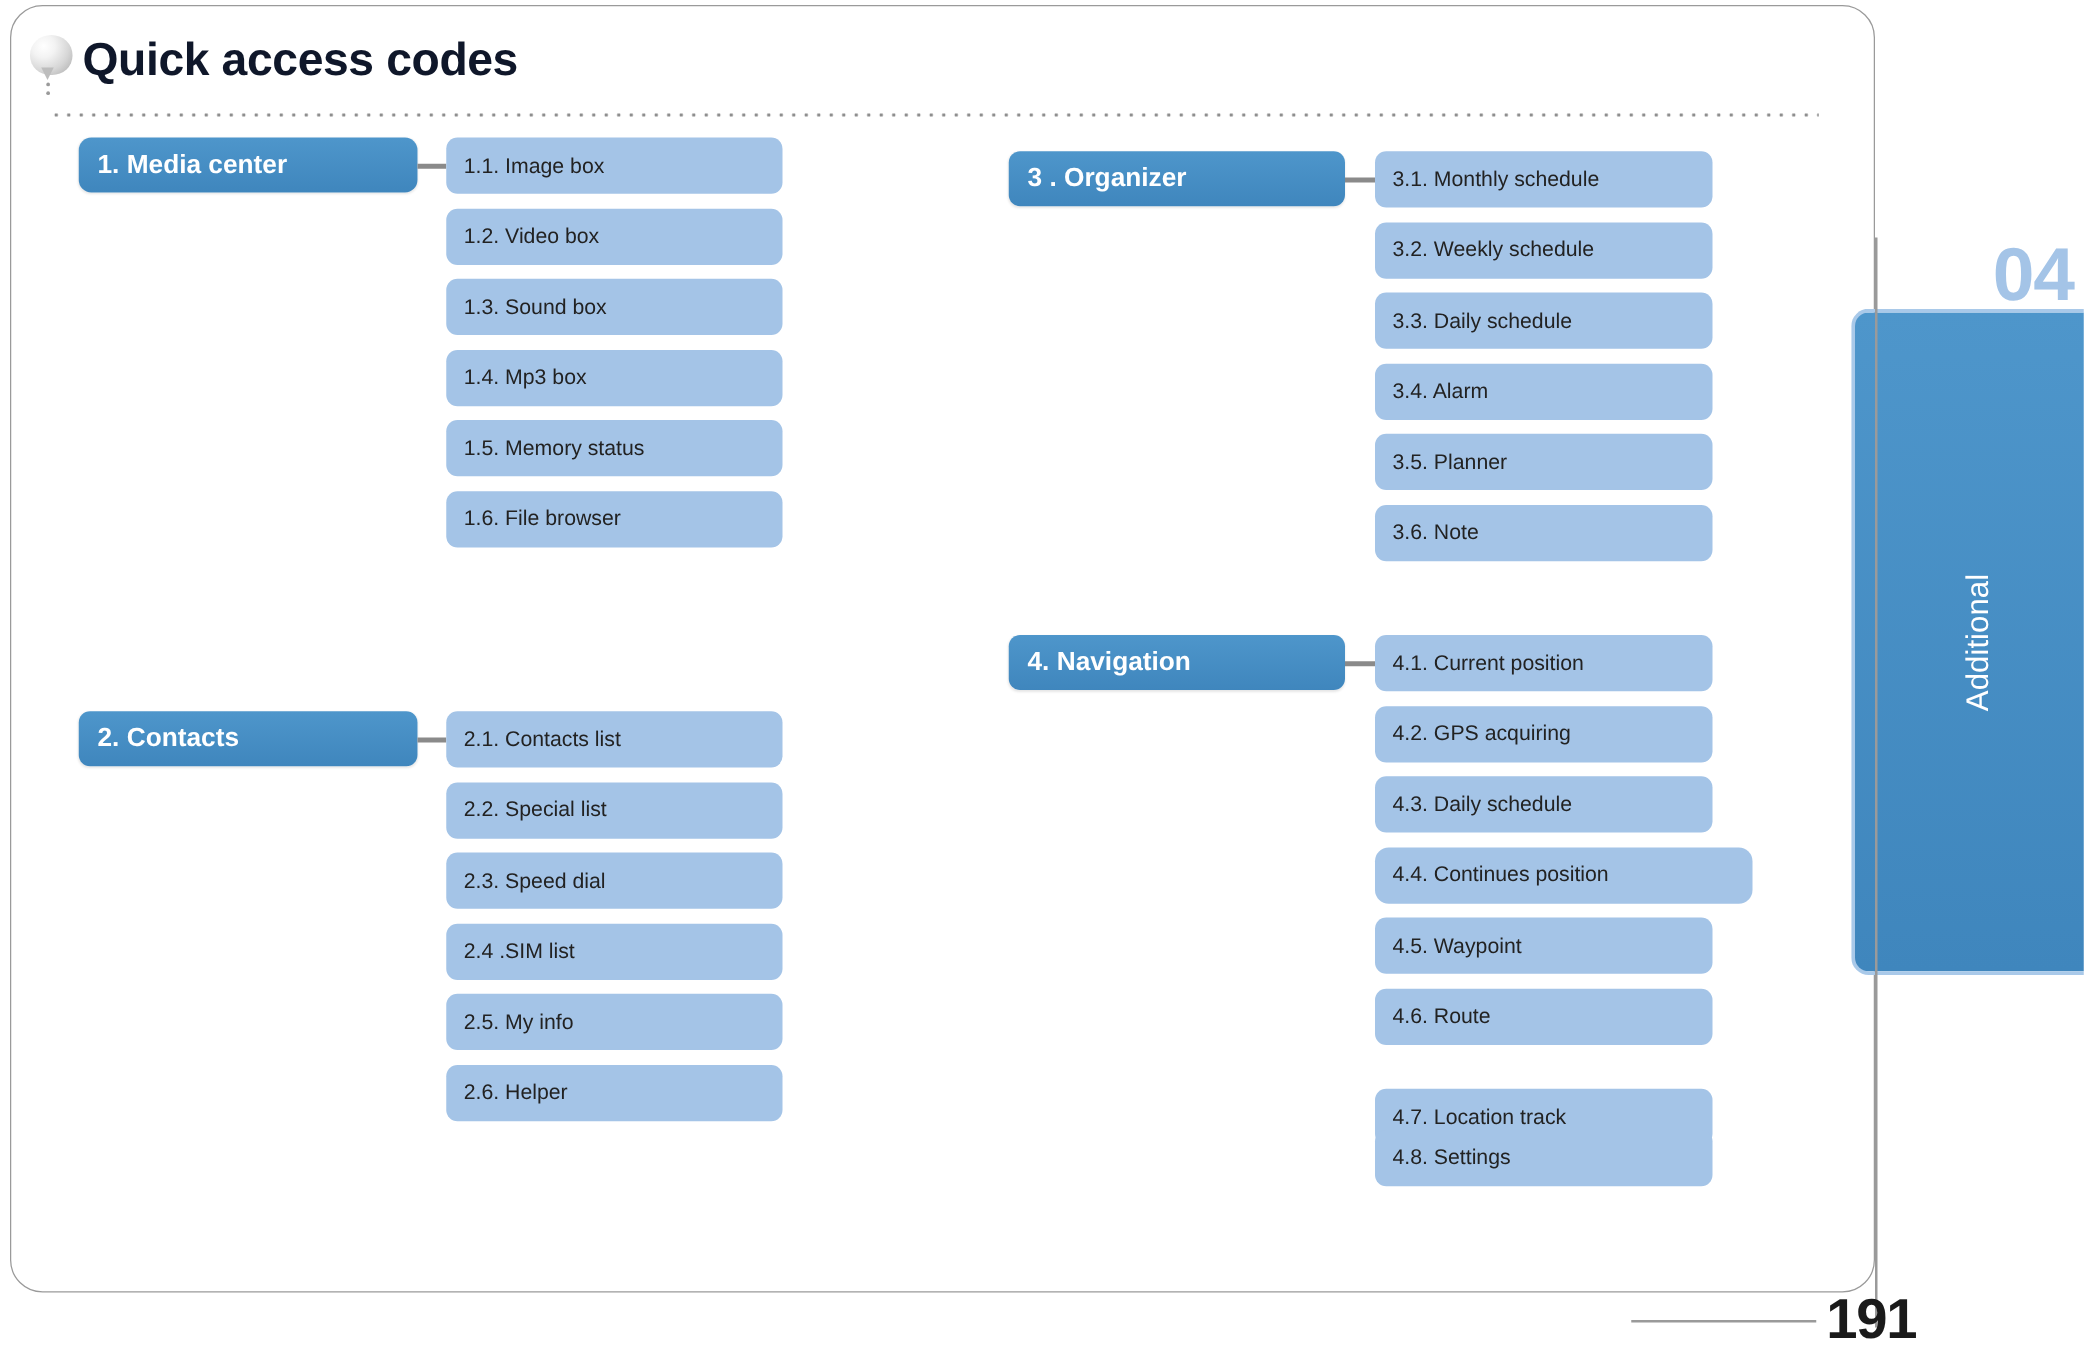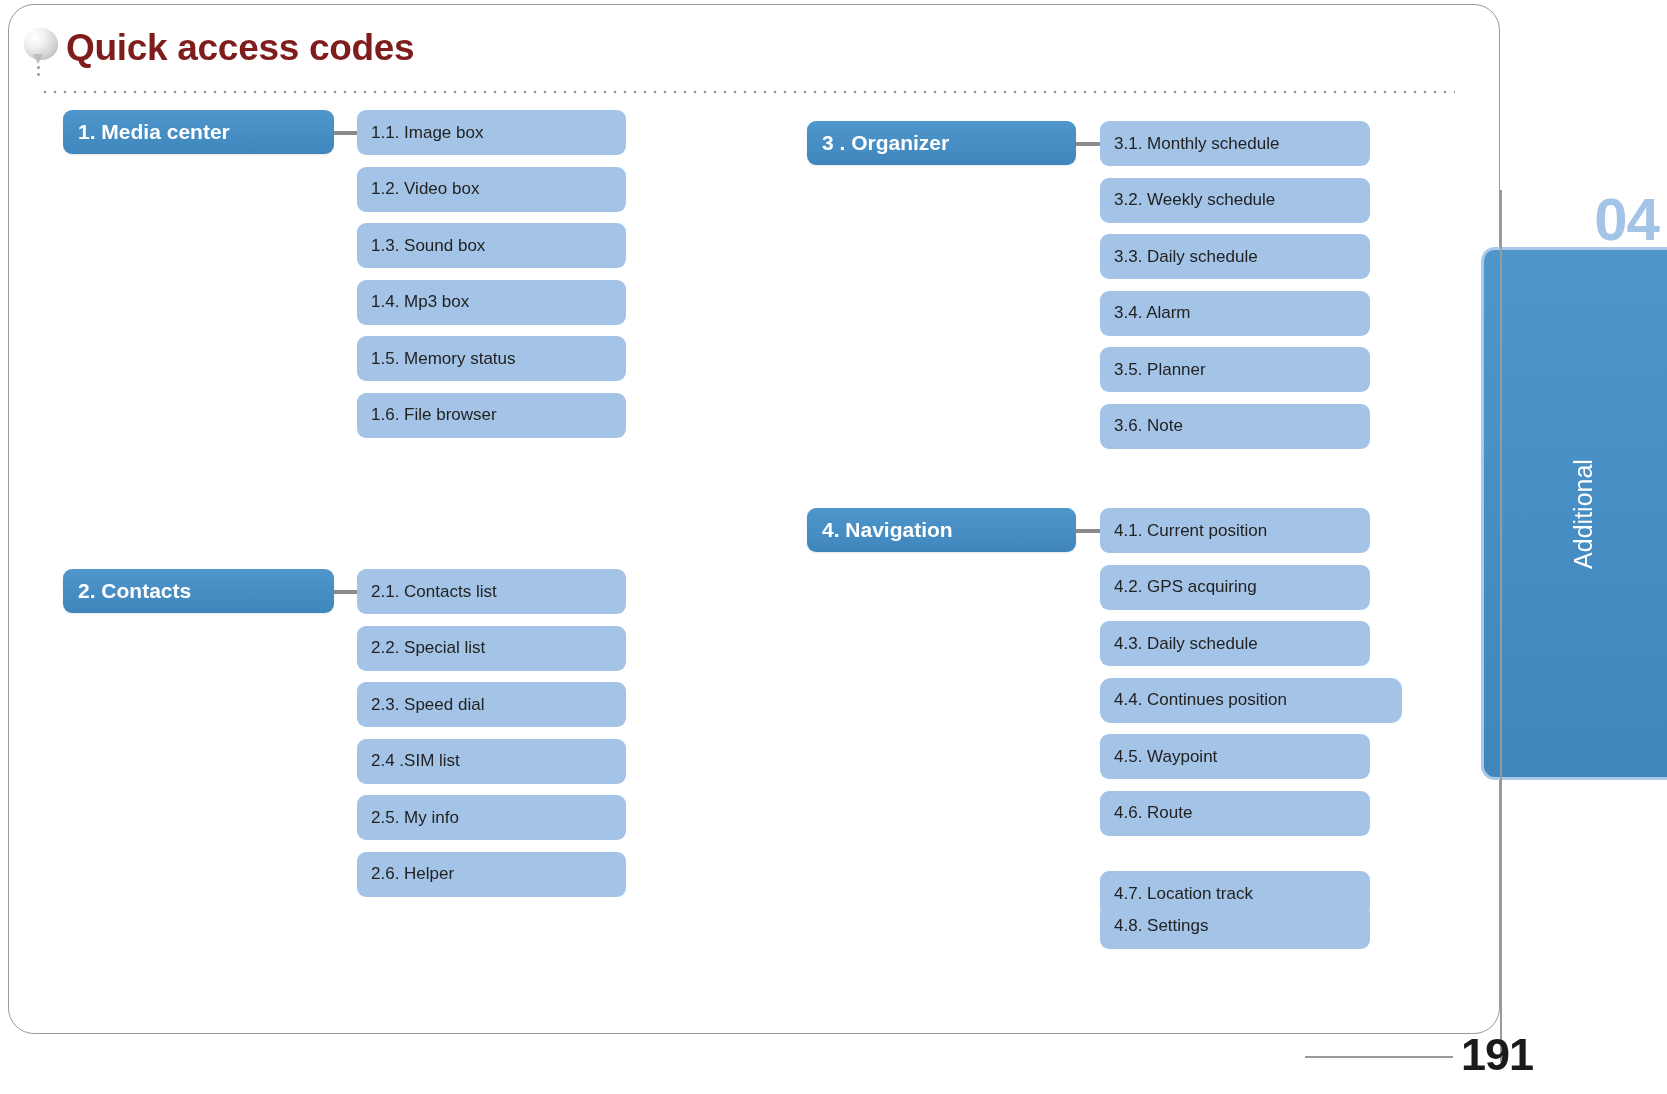--- a/index.html
+++ b/index.html
@@ -52,21 +52,21 @@
   .bubble-icon .d1, .bubble-icon .d2 {
     position:absolute; width:3px; height:3px;
     border-radius:50%; background:#9a9a9a;
   }
   .bubble-icon .d1 { left:13px; top:40px; }
   .bubble-icon .d2 { left:13px; top:47px; }
 
   .page-title {
     font-size:37px;
     font-weight:bold;
-    color:#7f1d1d;
+    color:#0f172a;
     letter-spacing:-0.3px;
     line-height:1;
   }
 
   
   .dotted-rule {
     position:absolute;
     left:40px; top:90px;
     width:1415px; height:4px;
     background-image:radial-gradient(circle, #8e8e8e 1.4px, transparent 1.6px);
@@ -174,21 +174,21 @@
       <span class="d1"></span>
       <span class="d2"></span>
     </span>
     <span class="page-title">Quick access codes</span>
   </div>
 
   <div class="dotted-rule"></div>
 
   <div id="tree-root">
       <div class="group">
-        <div class="node-head" style="left: 63px; top: 110px; width: 271px;">1. Media center</div>
+        <div class="node-head" style="left: 63px; top: 110px; width: 271px; border-radius: 10px;">1. Media center</div>
         <div class="connector" style="left: 334px; top: 131px; width: 23px;"></div>
         <div class="leaf" style="left: 357px; top: 110px; width: 269px;">1.1. Image box</div>
         <div class="leaf" style="left: 357px; top: 166.5px; width: 269px;">1.2. Video box</div>
         <div class="leaf" style="left: 357px; top: 223px; width: 269px;">1.3. Sound box</div>
         <div class="leaf" style="left: 357px; top: 279.5px; width: 269px;">1.4. Mp3 box</div>
         <div class="leaf" style="left: 357px; top: 336px; width: 269px;">1.5. Memory status</div>
         <div class="leaf" style="left: 357px; top: 392.5px; width: 269px;">1.6. File browser</div>
       </div>
       <div class="group">
         <div class="node-head" style="left: 63px; top: 569px; width: 271px;">2. Contacts</div>

